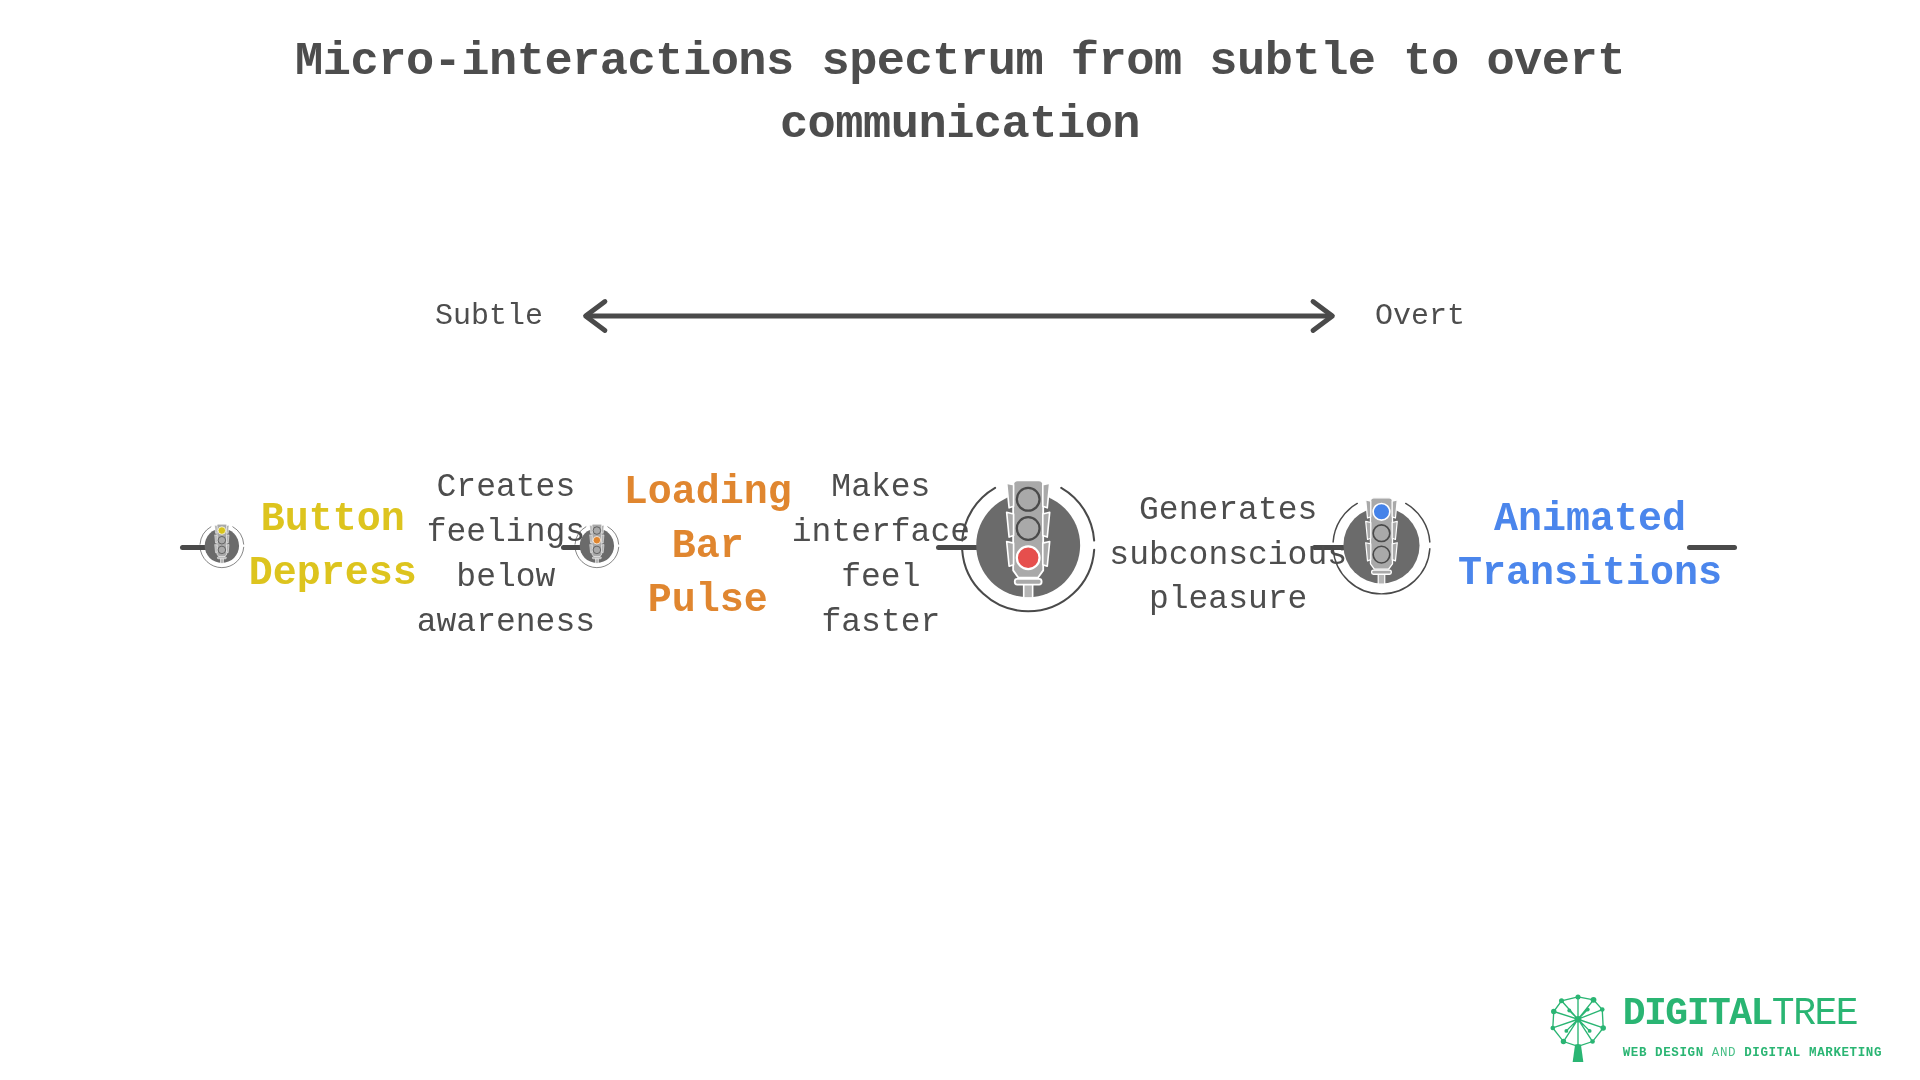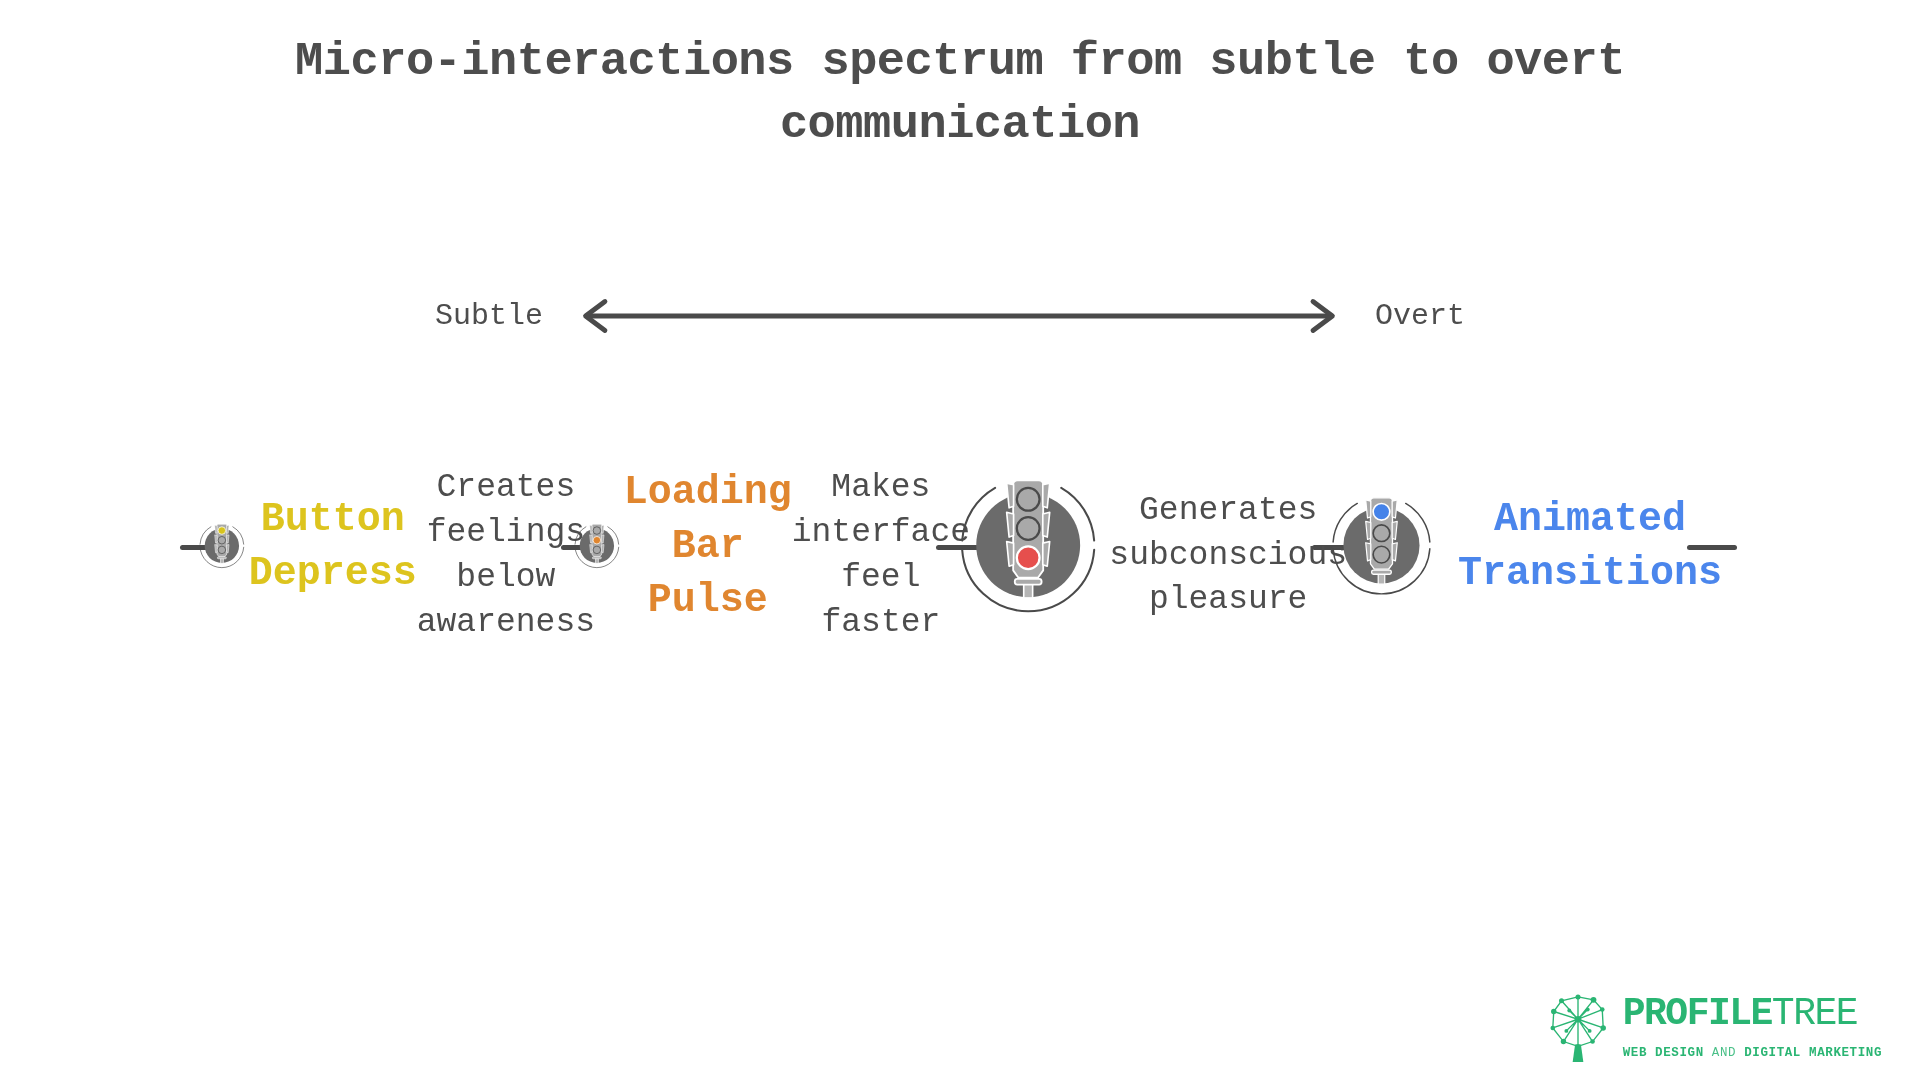--- a/index.html
+++ b/index.html
@@ -263,21 +263,21 @@
         <circle cx="33" cy="29" r="3.4"></circle>
           <circle cx="24" cy="20" r="2"></circle>
         <circle cx="43" cy="19" r="2"></circle>
           <circle cx="21" cy="41" r="2"></circle>
         <circle cx="45" cy="41" r="2"></circle>
       </g>
       <path class="logo-green-fill" d="M30 55 H36 L38.5 73 H27.5 Z"></path>
     </svg>
     <div style="color: rgb(42, 181, 115);">
       <div class="brand-line">
-        <span class="brand-bold">PROFILE</span><span class="brand-light">TREE</span>
+        <span class="brand-bold">DIGITAL</span><span class="brand-light">TREE</span>
       </div>
       <div class="tagline">
         <span class="tag-bold">WEB DESIGN</span>
         <span class="tag-light">AND</span>
         <span class="tag-bold">DIGITAL MARKETING</span>
       </div>
     </div>
   </div>
 
 </div>

